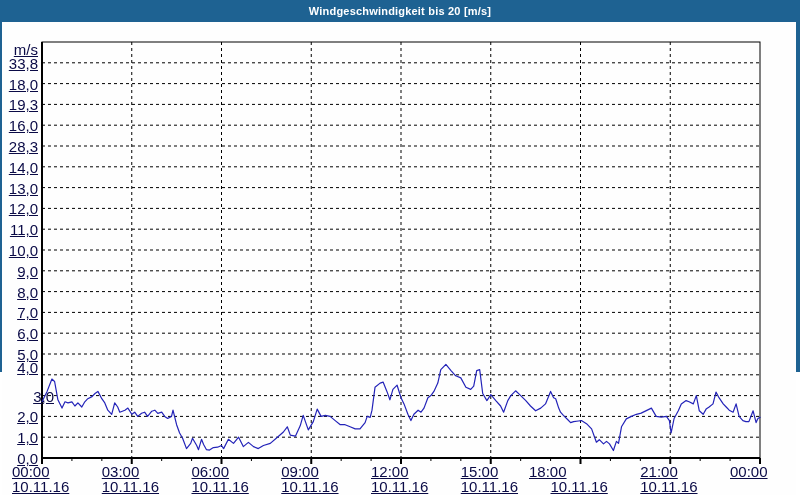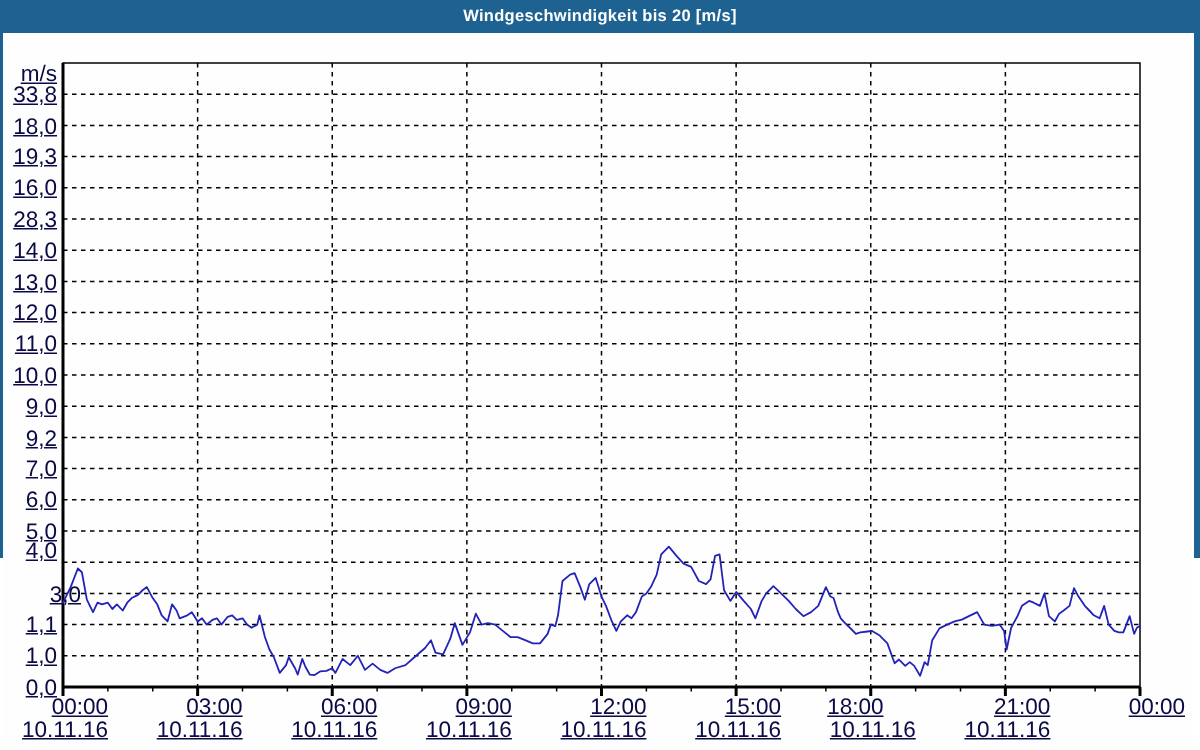--- a/index.html
+++ b/index.html
@@ -15,21 +15,21 @@
     position:absolute; left:2px; top:22px; width:794px; height:473px;
     background:#fefefe;
   }
   #plot-svg { position:absolute; left:0; top:0; }
   .axis-label {
     position:absolute; font-size:15px; line-height:13px; color:#0a0a46;
     white-space:nowrap;
     text-decoration:underline;
   }
   .y-label { width:34px; text-align:right; }
-  .x-label { width:60px; text-align:right; }
+  .x-label { width:60px; text-align:left; }
 </style>
 </head>
 <body>
 
 <div id="frame">
   <div id="titlebar">Windgeschwindigkeit bis 20 [m/s]</div>
   <div id="content"></div>
   <svg id="plot-svg" width="800" height="500" viewBox="0 0 800 500">
       <line x1="42" y1="437.2" x2="760" y2="437.2" stroke="#000000" stroke-width="1" stroke-dasharray="3 3"></line>
       <line x1="42" y1="416.4" x2="760" y2="416.4" stroke="#000000" stroke-width="1" stroke-dasharray="3 3"></line>
@@ -82,27 +82,27 @@
       <line x1="610.4166666666666" y1="458" x2="610.4166666666666" y2="461" stroke="#000000" stroke-width="1"></line>
       <line x1="640.3333333333334" y1="458" x2="640.3333333333334" y2="461" stroke="#000000" stroke-width="1"></line>
       <line x1="670.25" y1="458" x2="670.25" y2="464" stroke="#000000" stroke-width="2"></line>
       <line x1="700.1666666666666" y1="458" x2="700.1666666666666" y2="461" stroke="#000000" stroke-width="1"></line>
       <line x1="730.0833333333334" y1="458" x2="730.0833333333334" y2="461" stroke="#000000" stroke-width="1"></line>
       <line x1="760" y1="458" x2="760" y2="464" stroke="#000000" stroke-width="2"></line>
       <polyline points="42.0,401.8 47.1,391.4 51.9,379.0 54.6,381.5 57.9,399.8 62.0,408.1 65.0,401.8 68.0,402.9 71.9,401.8 74.9,406.0 77.9,402.9 81.8,407.0 84.8,401.8 87.8,398.7 92.0,396.6 95.0,393.5 97.9,391.4 101.8,398.7 104.8,402.9 107.8,410.2 111.7,414.3 114.7,402.9 117.7,407.0 119.8,412.2 124.9,410.2 127.9,408.1 131.8,414.3 134.7,412.2 137.7,416.4 141.6,413.3 144.6,412.2 147.6,416.4 151.8,411.2 154.8,410.2 157.8,413.3 161.7,412.2 164.7,416.4 167.7,418.5 171.5,416.4 173.0,410.2 176.6,424.7 179.6,433.0 182.6,438.2 186.5,448.6 190.7,443.4 192.5,438.2 196.7,445.5 198.5,449.7 201.5,439.3 203.6,444.5 206.5,449.7 209.5,450.1 213.4,447.6 217.6,447.2 221.5,445.5 223.6,448.6 228.4,439.3 233.5,443.4 238.6,437.2 243.3,446.6 248.4,442.4 253.5,446.6 258.3,448.6 263.4,445.5 270.3,443.4 277.4,437.2 283.4,432.0 287.3,426.8 290.3,435.1 295.4,436.2 300.2,425.8 303.2,415.4 308.3,429.9 313.3,421.6 317.2,409.1 321.1,416.4 325.3,415.4 330.1,416.4 335.2,420.6 340.3,424.7 345.1,424.7 350.1,426.8 355.2,428.9 360.0,428.9 365.1,422.6 367.2,416.4 370.2,417.4 372.0,410.2 375.0,387.3 380.1,383.1 383.1,382.1 386.9,391.4 389.9,399.8 392.9,389.4 397.1,385.2 401.0,397.7 404.0,403.9 407.9,414.3 410.9,420.6 413.9,414.3 418.1,410.2 421.0,412.2 424.0,408.1 427.9,397.7 430.9,395.6 433.9,391.4 437.8,383.1 440.8,369.6 445.9,364.4 451.0,370.6 455.7,375.8 460.8,377.9 465.9,387.3 470.7,389.4 473.7,386.2 476.7,370.6 479.7,369.6 482.7,393.5 486.9,400.6 490.8,394.6 495.8,400.6 500.6,406.0 503.6,412.2 507.8,400.6 510.8,395.6 515.6,390.8 520.7,395.6 525.8,400.6 530.5,406.0 535.6,410.8 540.7,408.1 545.5,403.9 550.6,391.4 553.6,397.7 555.7,398.7 558.7,408.1 560.5,412.2 563.4,415.4 567.6,419.5 570.6,422.6 573.6,421.6 578.4,421.0 581.4,420.6 586.5,423.7 591.6,428.9 596.4,442.2 599.3,439.7 603.5,443.9 606.5,441.4 609.5,443.9 613.4,450.5 616.4,441.4 618.5,443.4 621.5,426.8 626.3,418.9 631.4,416.4 636.4,414.3 641.2,413.1 646.3,410.6 651.4,408.1 656.2,416.4 661.3,417.2 666.4,416.4 669.4,420.6 671.1,433.0 674.1,418.5 678.3,410.8 681.3,403.9 686.1,400.6 689.1,401.8 693.3,403.9 696.3,395.6 699.3,410.8 703.2,414.3 706.1,409.1 709.1,407.0 713.0,403.9 716.0,392.1 719.0,397.7 723.2,403.9 726.2,407.0 729.2,410.2 733.1,412.2 736.1,403.9 739.1,416.4 742.9,420.6 745.9,421.6 748.9,421.6 753.1,410.8 756.1,422.6 757.9,418.5 760.0,417.4" fill="none" stroke="#2323b8" stroke-width="1.2" stroke-linejoin="round" stroke-linecap="round"></polyline>
     </svg>
 <div class="axis-label y-label" style="left: 4px; top: 452px;">0,0</div>
     <div class="axis-label y-label" style="left: 4px; top: 431.2px;">1,0</div>
-    <div class="axis-label y-label" style="left: 4px; top: 410.4px;">1,1</div>
+    <div class="axis-label y-label" style="left: 4px; top: 410.4px;">2,0</div>
     <div class="axis-label y-label" style="left: 20px; top: 389.6px;">3,0</div>
     <div class="axis-label y-label" style="left: 4px; top: 361px;">4,0</div>
     <div class="axis-label y-label" style="left: 4px; top: 348px;">5,0</div>
     <div class="axis-label y-label" style="left: 4px; top: 327.2px;">6,0</div>
     <div class="axis-label y-label" style="left: 4px; top: 306.4px;">7,0</div>
-    <div class="axis-label y-label" style="left: 4px; top: 285.6px;">9,2</div>
+    <div class="axis-label y-label" style="left: 4px; top: 285.6px;">8,0</div>
     <div class="axis-label y-label" style="left: 4px; top: 264.8px;">9,0</div>
     <div class="axis-label y-label" style="left: 4px; top: 244px;">10,0</div>
     <div class="axis-label y-label" style="left: 4px; top: 223.2px;">11,0</div>
     <div class="axis-label y-label" style="left: 4px; top: 202.4px;">12,0</div>
     <div class="axis-label y-label" style="left: 4px; top: 181.6px;">13,0</div>
     <div class="axis-label y-label" style="left: 4px; top: 160.8px;">14,0</div>
     <div class="axis-label y-label" style="left: 4px; top: 140px;">28,3</div>
     <div class="axis-label y-label" style="left: 4px; top: 119.2px;">16,0</div>
     <div class="axis-label y-label" style="left: 4px; top: 98.4px;">19,3</div>
     <div class="axis-label y-label" style="left: 4px; top: 77.6px;">18,0</div>

